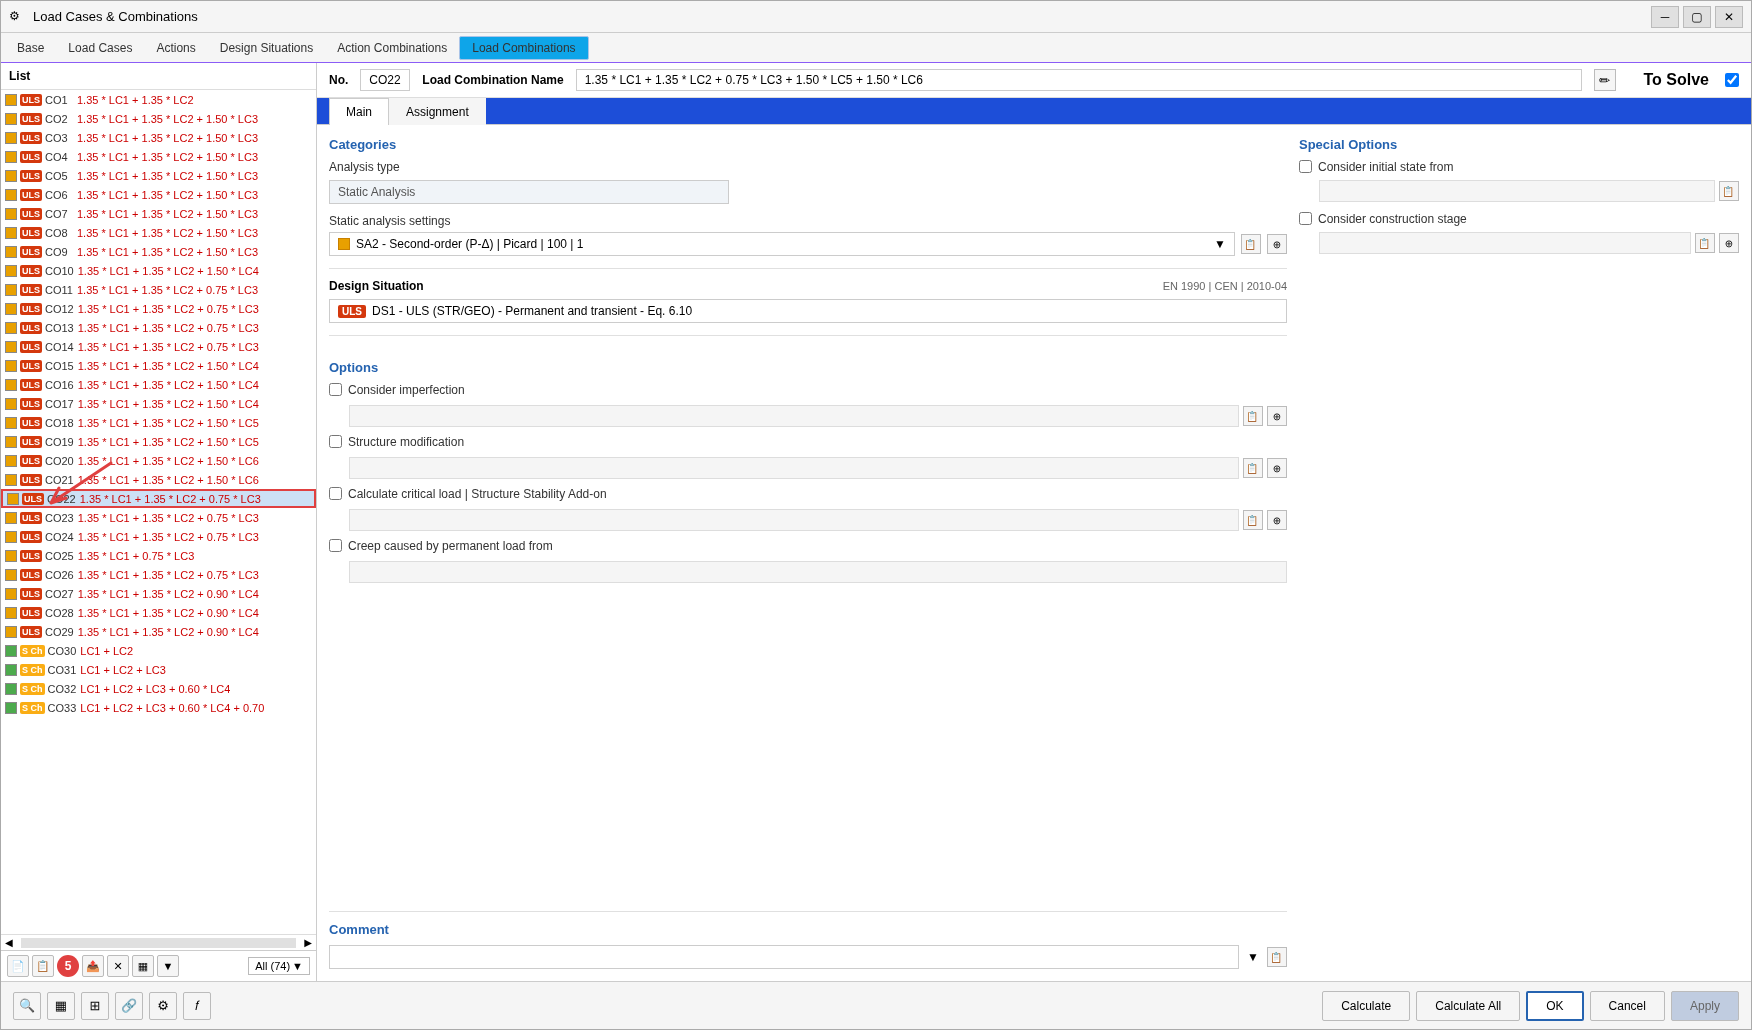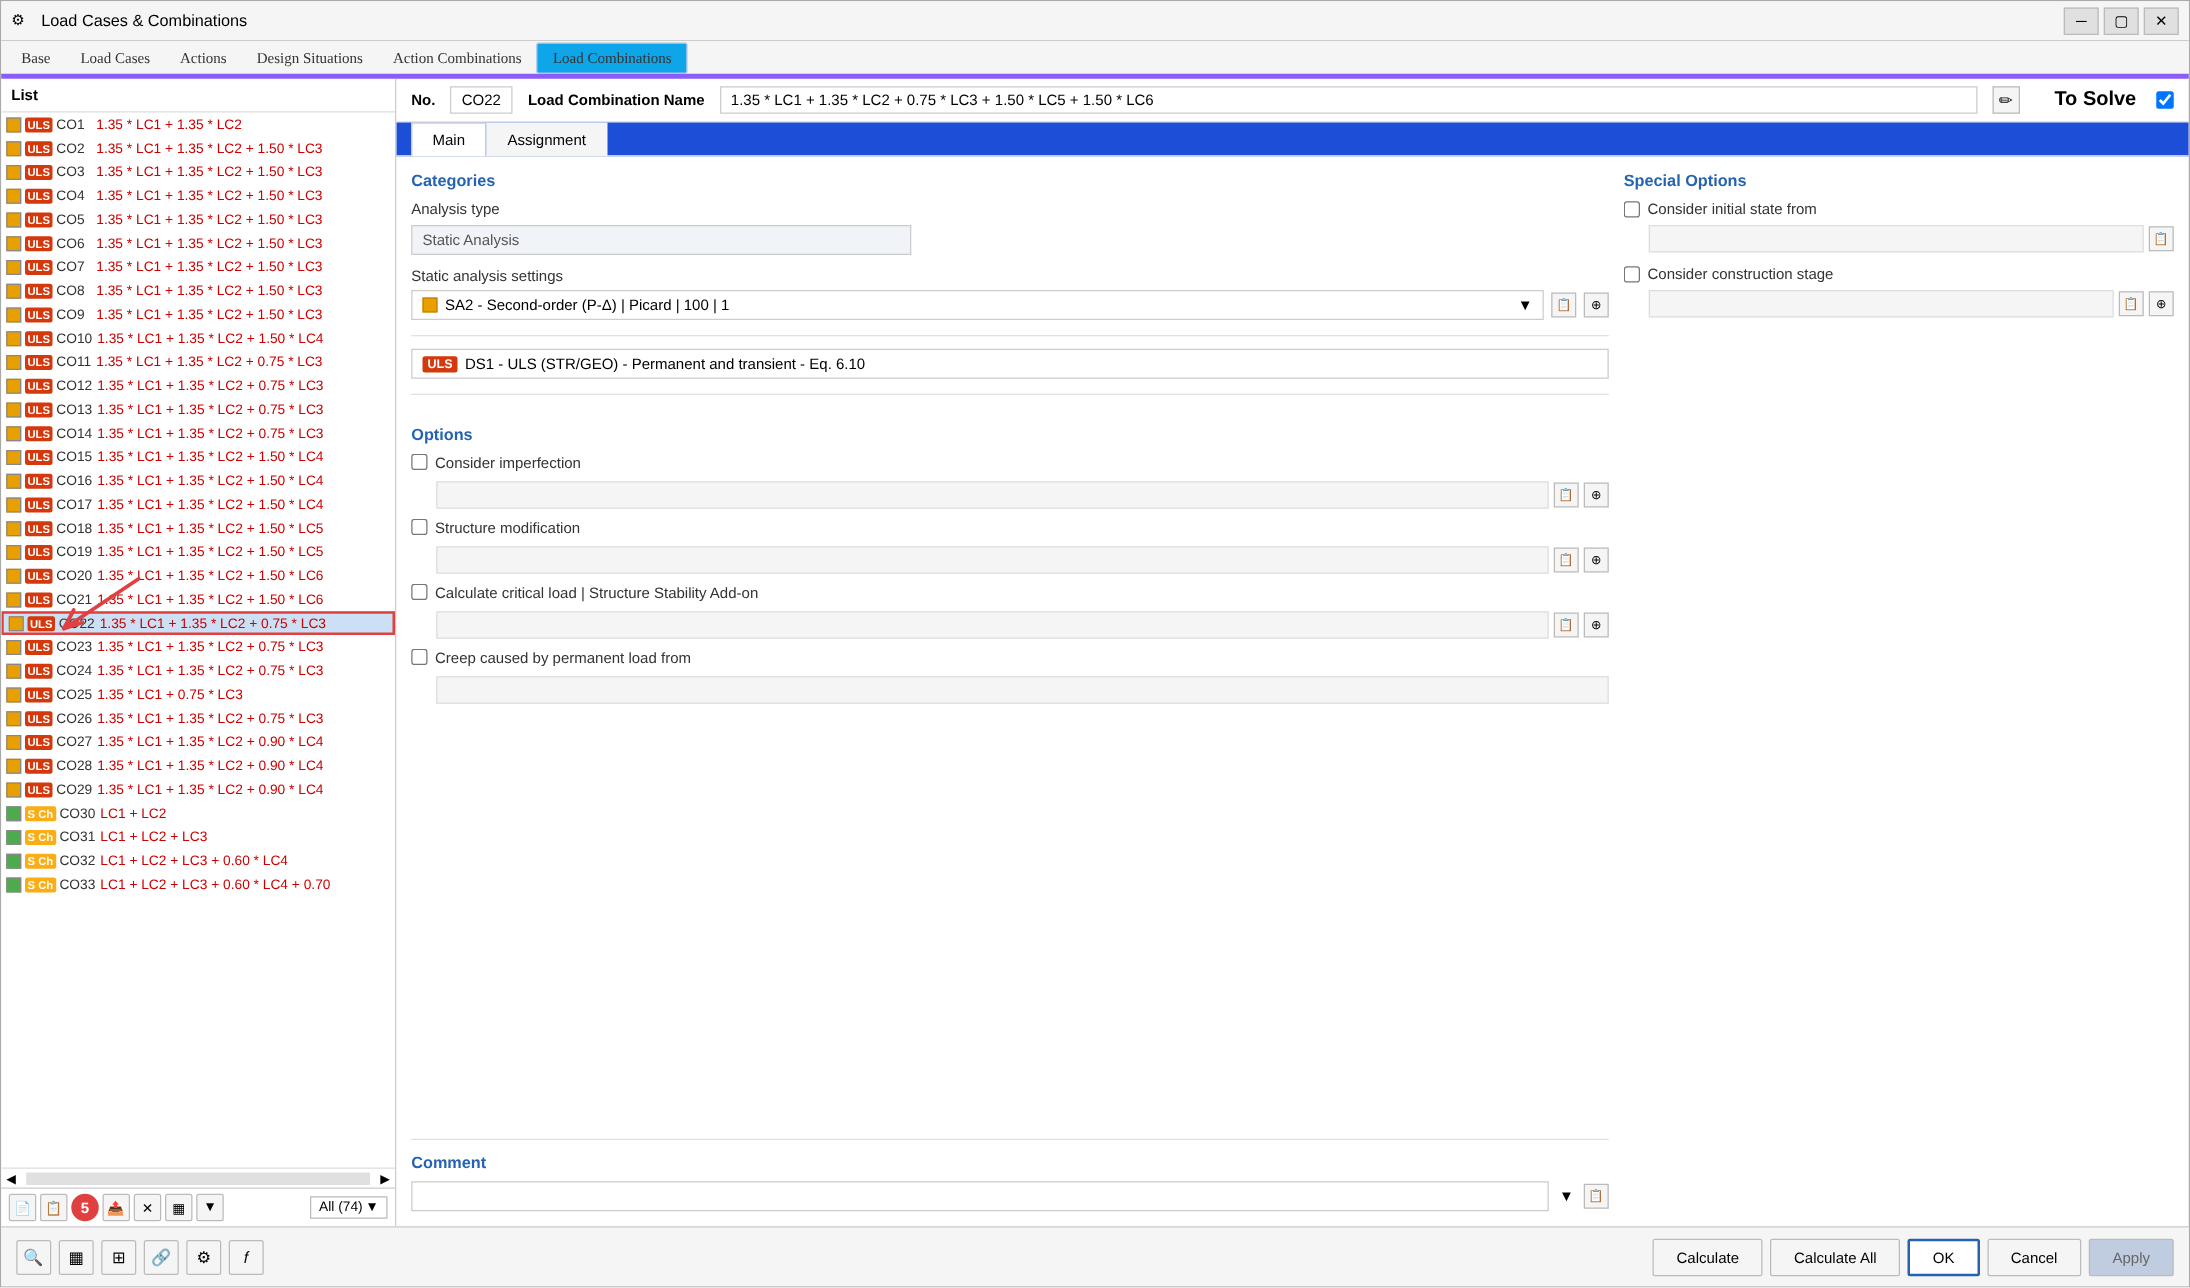--- a/index.html
+++ b/index.html
@@ -6,21 +6,21 @@
     body { font-family: 'Segoe UI', Arial, sans-serif; font-size: 12px; background: #f0f0f0; width: 1752px; height: 1030px; overflow: hidden; }
     
     .window { width: 1752px; height: 1030px; background: #fff; border: 1px solid #aaa; display: flex; flex-direction: column; }
     
     .title-bar { background: #f5f5f5; border-bottom: 1px solid #ccc; display: flex; align-items: center; padding: 0 8px; height: 32px; }
     .title-bar-icon { width: 16px; height: 16px; margin-right: 8px; }
     .title-bar-title { font-size: 13px; flex: 1; }
     .title-bar-controls { display: flex; gap: 4px; }
     .title-bar-btn { width: 28px; height: 22px; background: #e0e0e0; border: 1px solid #bbb; cursor: pointer; display: flex; align-items: center; justify-content: center; font-size: 12px; }
     
-    .menu-bar { background: #f5f5f5; border-bottom: 4px solid #8b5cf6; display: flex; align-items: center; height: 30px; padding: 0 4px; font-family: Liberation Serif, serif; }
+    .menu-bar { background: #f5f5f5; border-bottom: 1px solid #8b5cf6; display: flex; align-items: center; height: 30px; padding: 0 4px; }
     .menu-item { padding: 4px 12px; cursor: pointer; font-size: 12px; color: #333; border-radius: 2px; }
     .menu-item.active { background: #0ea5e9; border: 1px solid #aac4e8; }
     
     .main-content { display: flex; flex: 1; overflow: hidden; }
     
     
     .left-panel { width: 316px; border-right: 1px solid #ccc; display: flex; flex-direction: column; background: #fff; }
     .list-header { padding: 6px 8px; font-weight: bold; font-size: 12px; border-bottom: 1px solid #ddd; }
     .list-container { flex: 1; overflow-y: auto; overflow-x: hidden; position: relative; }
     .list-item { display: flex; align-items: center; padding: 1px 4px; cursor: pointer; white-space: nowrap; height: 19px; }
@@ -84,21 +84,21 @@
     .option-checkbox { width: 13px; height: 13px; cursor: pointer; }
     .option-label { font-size: 12px; color: #333; }
     .option-input-row { display: flex; align-items: center; gap: 4px; margin-bottom: 8px; margin-left: 20px; }
     .option-input { flex: 1; border: 1px solid #ddd; padding: 3px 6px; background: #f5f5f5; font-size: 12px; height: 22px; }
     .small-btn { width: 20px; height: 20px; border: 1px solid #bbb; background: #f5f5f5; cursor: pointer; display: flex; align-items: center; justify-content: center; font-size: 10px; }
     
     .comment-section { border-top: 1px solid #e0e0e0; padding-top: 10px; margin-top: auto; }
     .comment-row { display: flex; align-items: center; gap: 4px; }
     
     .special-options-section { }
-    .special-option-row { display: flex; align-items: center; gap: 6px; margin-bottom: 6px; }
+    .special-option-row { display: flex; align-items: flex-start; gap: 6px; margin-bottom: 6px; }
     .special-input-row { display: flex; align-items: center; gap: 4px; margin-bottom: 10px; margin-left: 20px; }
     .special-input { flex: 1; border: 1px solid #ddd; padding: 3px 6px; background: #f5f5f5; font-size: 12px; height: 22px; }
     
     
     .bottom-bar { height: 48px; border-top: 1px solid #ccc; display: flex; align-items: center; padding: 0 12px; background: #f5f5f5; }
     .bottom-tools { display: flex; gap: 6px; flex: 1; }
     .bottom-tool-btn { width: 28px; height: 28px; border: 1px solid #bbb; background: #f5f5f5; cursor: pointer; display: flex; align-items: center; justify-content: center; font-size: 13px; border-radius: 2px; }
     .bottom-actions { display: flex; gap: 6px; }
     .action-btn { padding: 6px 18px; border: 1px solid #bbb; background: #f5f5f5; cursor: pointer; font-size: 12px; border-radius: 2px; text-align: center; }
     .action-btn.primary { border: 2px solid #2563b0; background: #fff; }
@@ -413,20 +413,24 @@
               <button class="small-btn">
                 <span>📋</span>
               </button>
               <button class="small-btn">
                 <span>⊕</span>
               </button>
             </div>
           </div>
 
           <div class="design-situation-section">
+            <div class="ds-header">
+              <span class="ds-title">Design Situation</span>
+              <span class="ds-ref">EN 1990 | CEN | 2010-04</span>
+            </div>
             <div class="ds-value">
               <span class="ds-badge">ULS</span>
               <span>DS1 - ULS (STR/GEO) - Permanent and transient - Eq. 6.10</span>
             </div>
           </div>
 
           <div class="options-section">
             <div class="section-title">Options</div>
 
             <div class="option-row">

